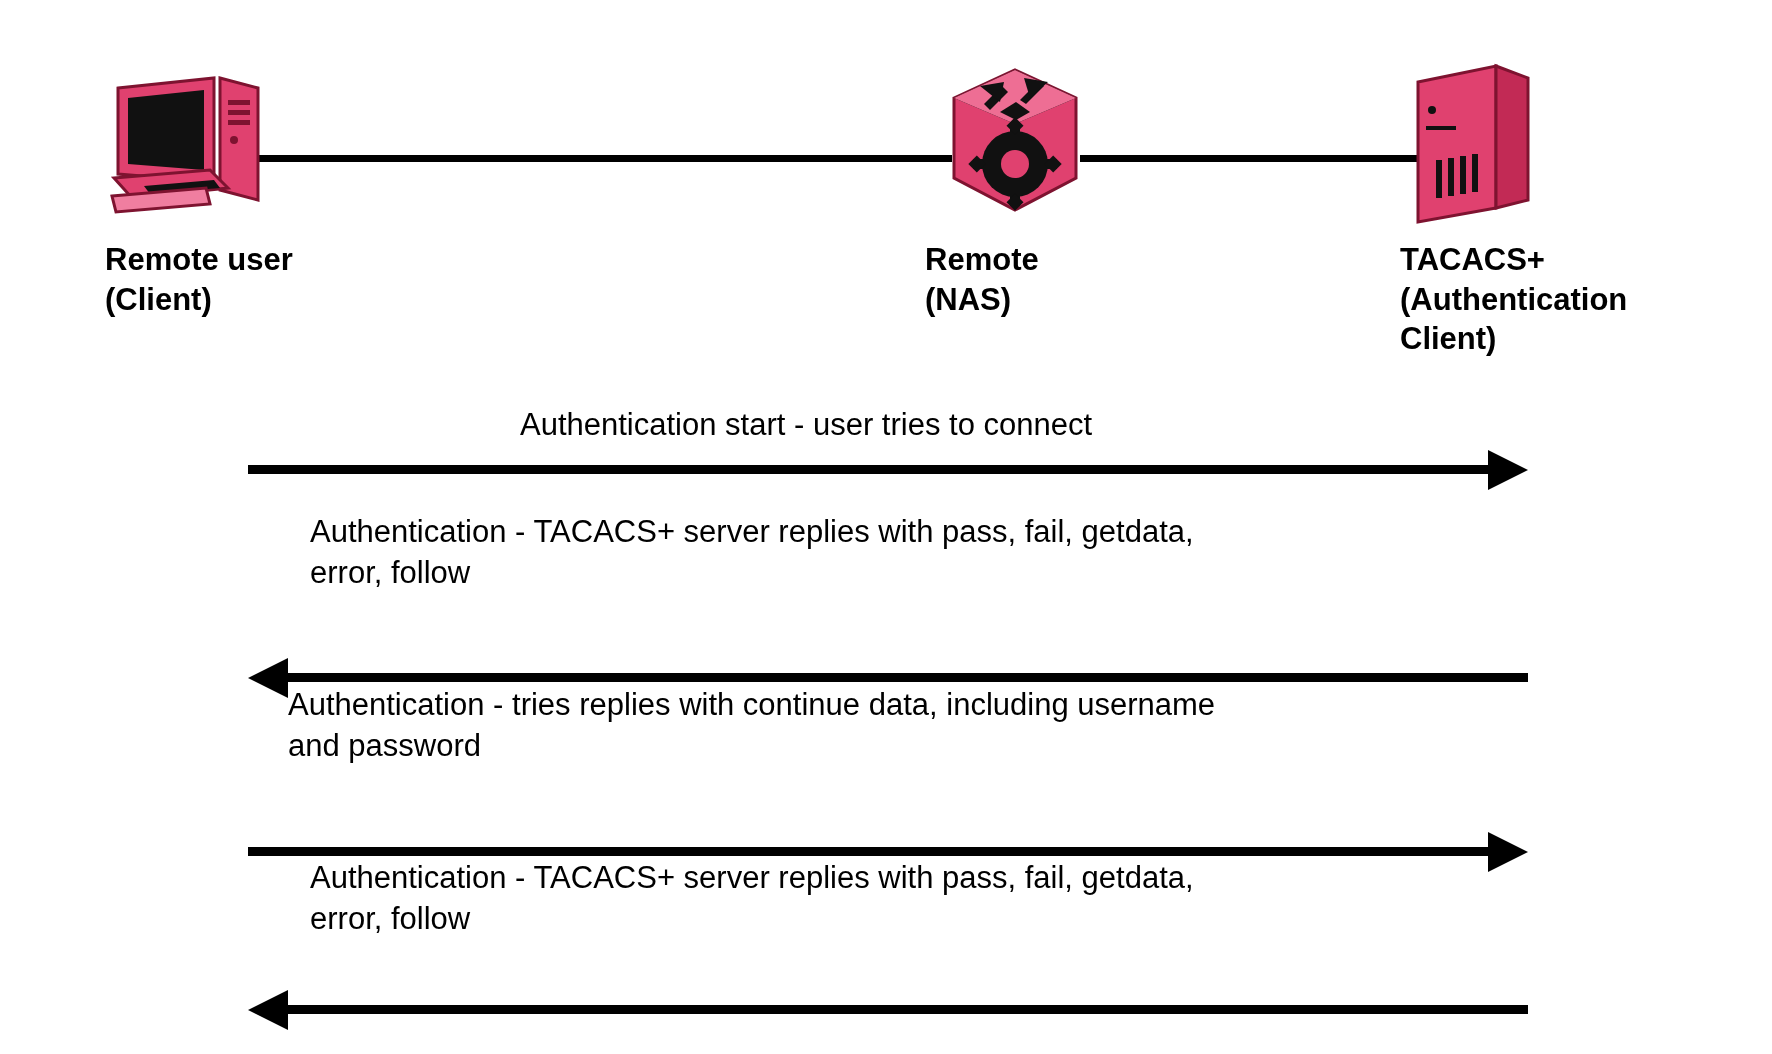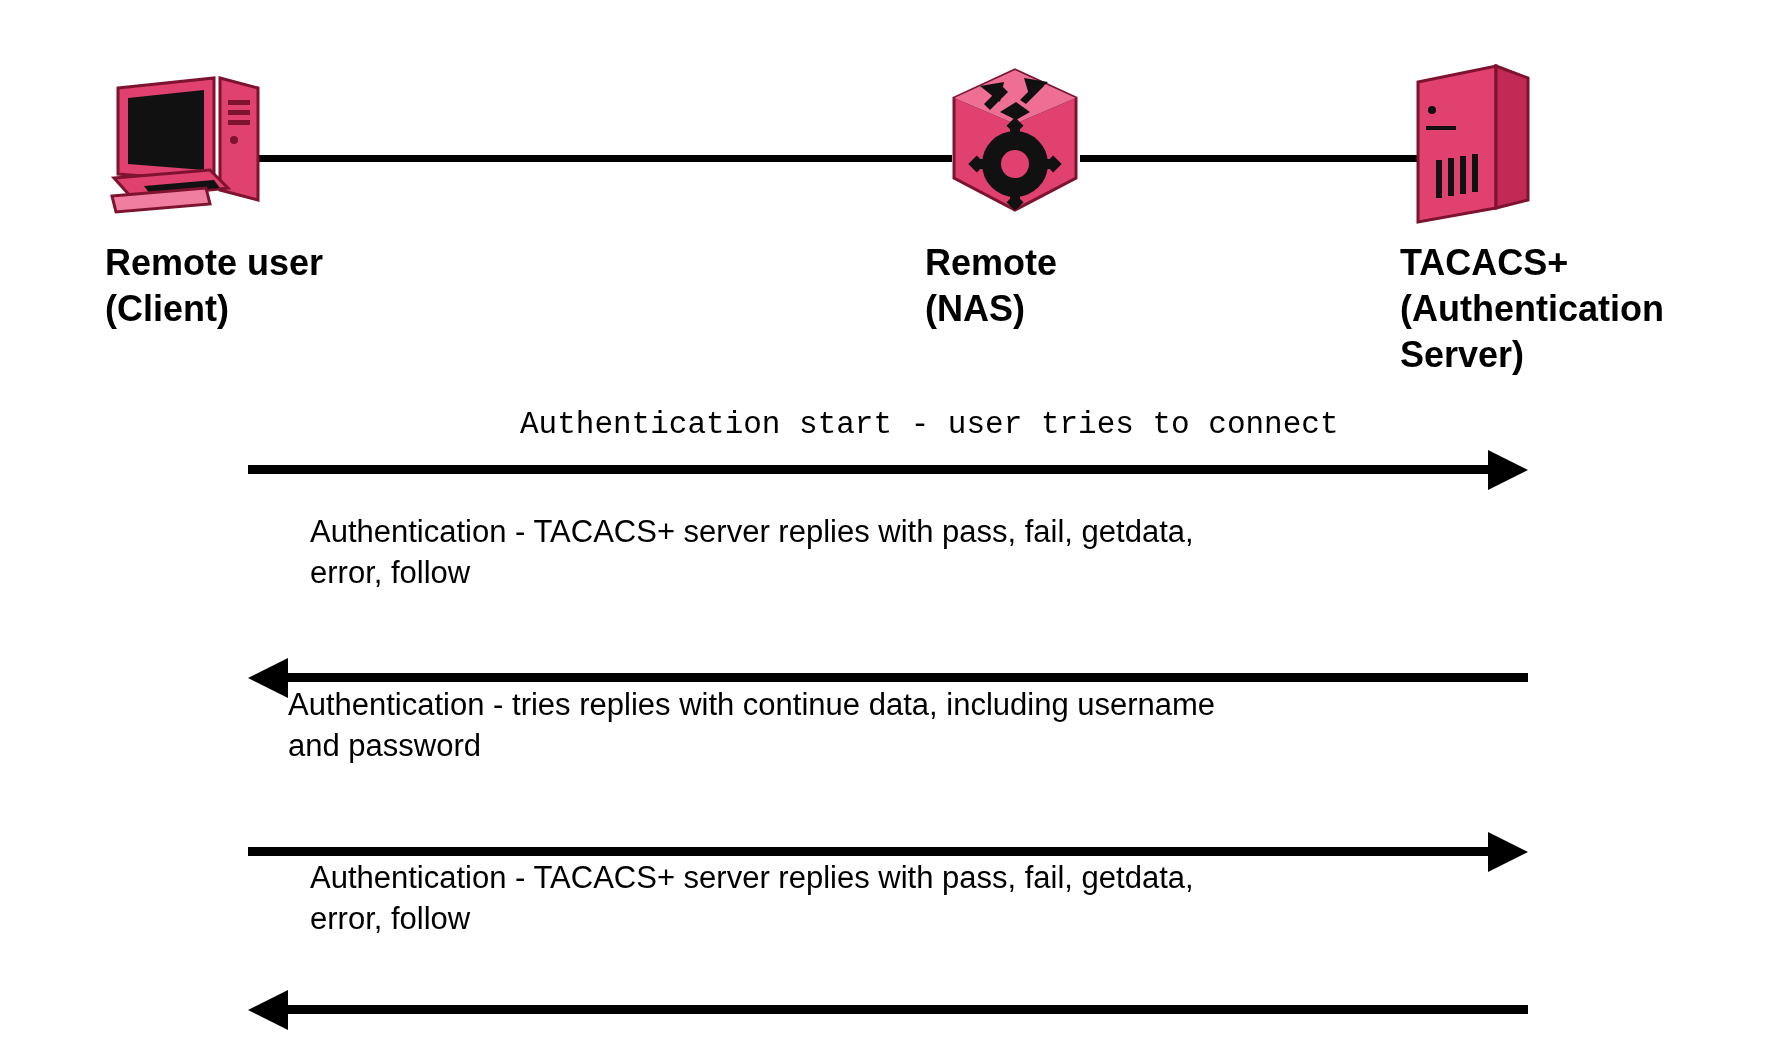--- a/index.html
+++ b/index.html
@@ -29,21 +29,21 @@
     background: #000000;
     height: 7px;
   }
 
   .node {
     position: absolute;
     text-align: left;
   }
 
   .node-label {
-    font-size: 36px;
+    font-size: 31px;
     font-weight: bold;
     color: #000000;
     line-height: 1.28;
     white-space: pre-line;
   }
 
   
   .icon-wrap {
     position: absolute;
   }
@@ -179,29 +179,29 @@
         <g fill="#111111">
           <rect x="26" y="100" width="6" height="38"></rect>
           <rect x="38" y="98" width="6" height="38"></rect>
           <rect x="50" y="96" width="6" height="38"></rect>
           <rect x="62" y="94" width="6" height="38"></rect>
         </g>
       </svg>
     </div>
     <div class="node-label" style="position:absolute; left:-10px; top:180px; width:360px;">TACACS+
 (Authentication
-Server)</div>
+Client)</div>
   </div>
 
 </div>
 
 <div id="messages">
 
   <div class="msg">
-    <div class="msg-text" style="left:520px; top:5px; width:1000px;font-family:Liberation Mono, monospace;">Authentication start - user tries to connect</div>
+    <div class="msg-text" style="left:520px; top:5px; width:1000px;">Authentication start - user tries to connect</div>
     <div class="arrow-row" style="left:248px; top:50px; width:1280px;">
       <div class="arrow-shaft" style="left:0px; width:1240px;"></div>
       <div class="arrow-head right" style="left:1240px;"></div>
     </div>
   </div>
 
   <div class="msg">
     <div class="msg-text" style="left:310px; top:112px; width:1250px;">Authentication - TACACS+ server replies with  pass, fail, getdata,
 error, follow</div>
     <div class="arrow-row" style="left:248px; top:258px; width:1280px;">

